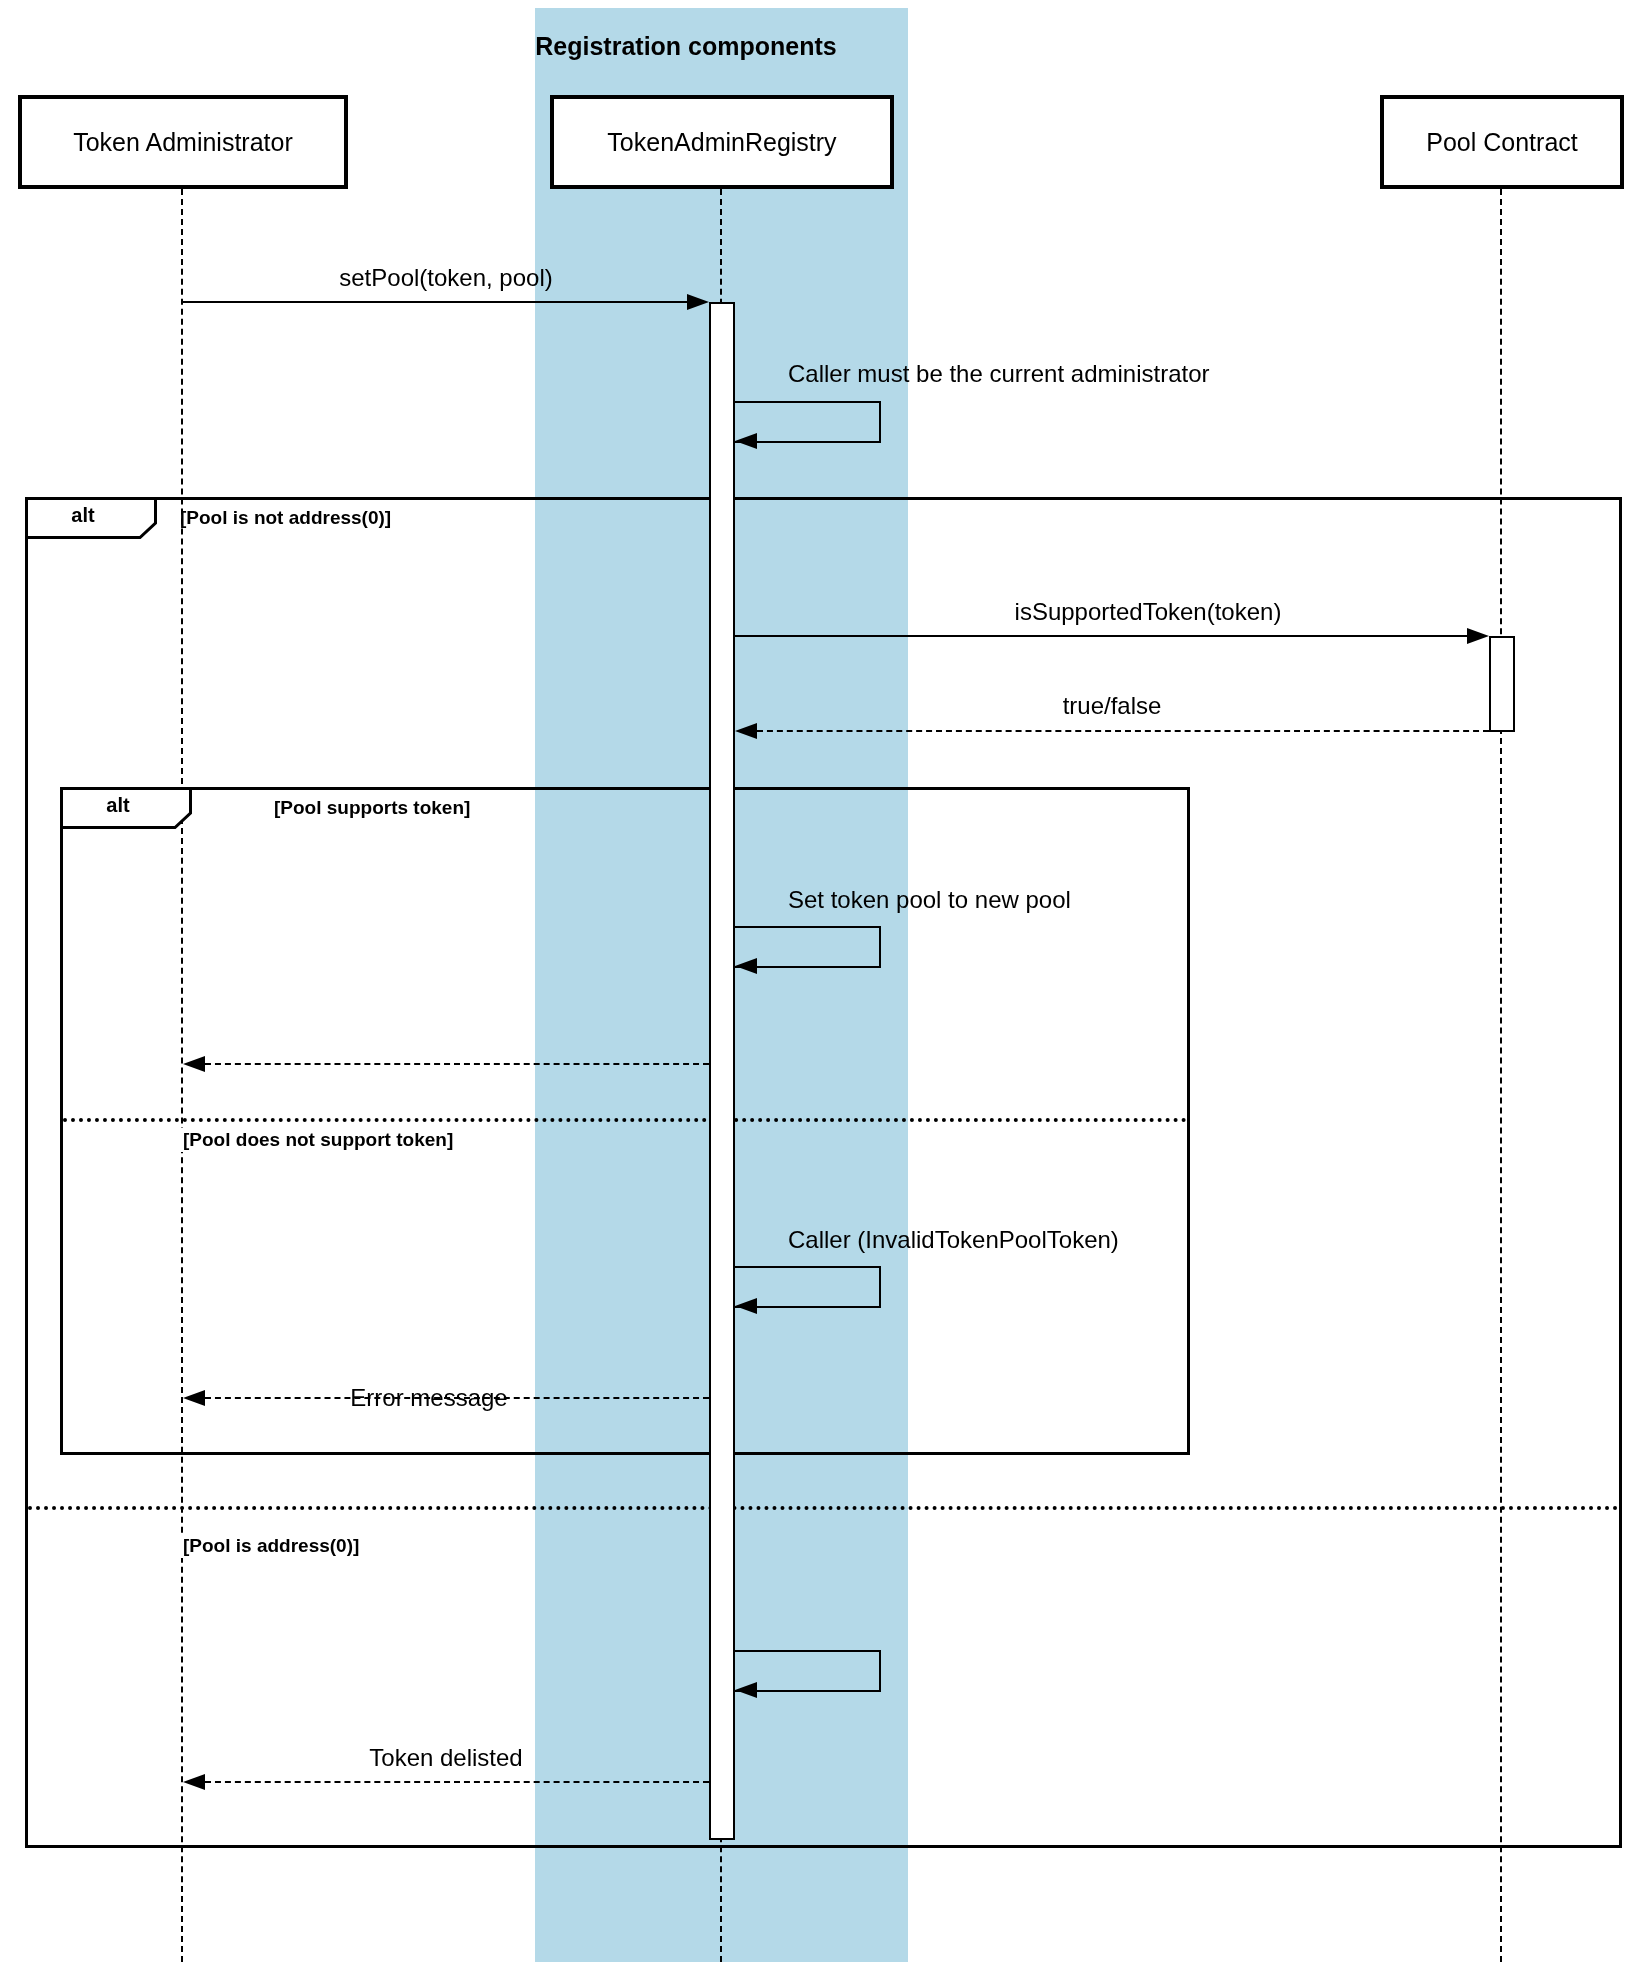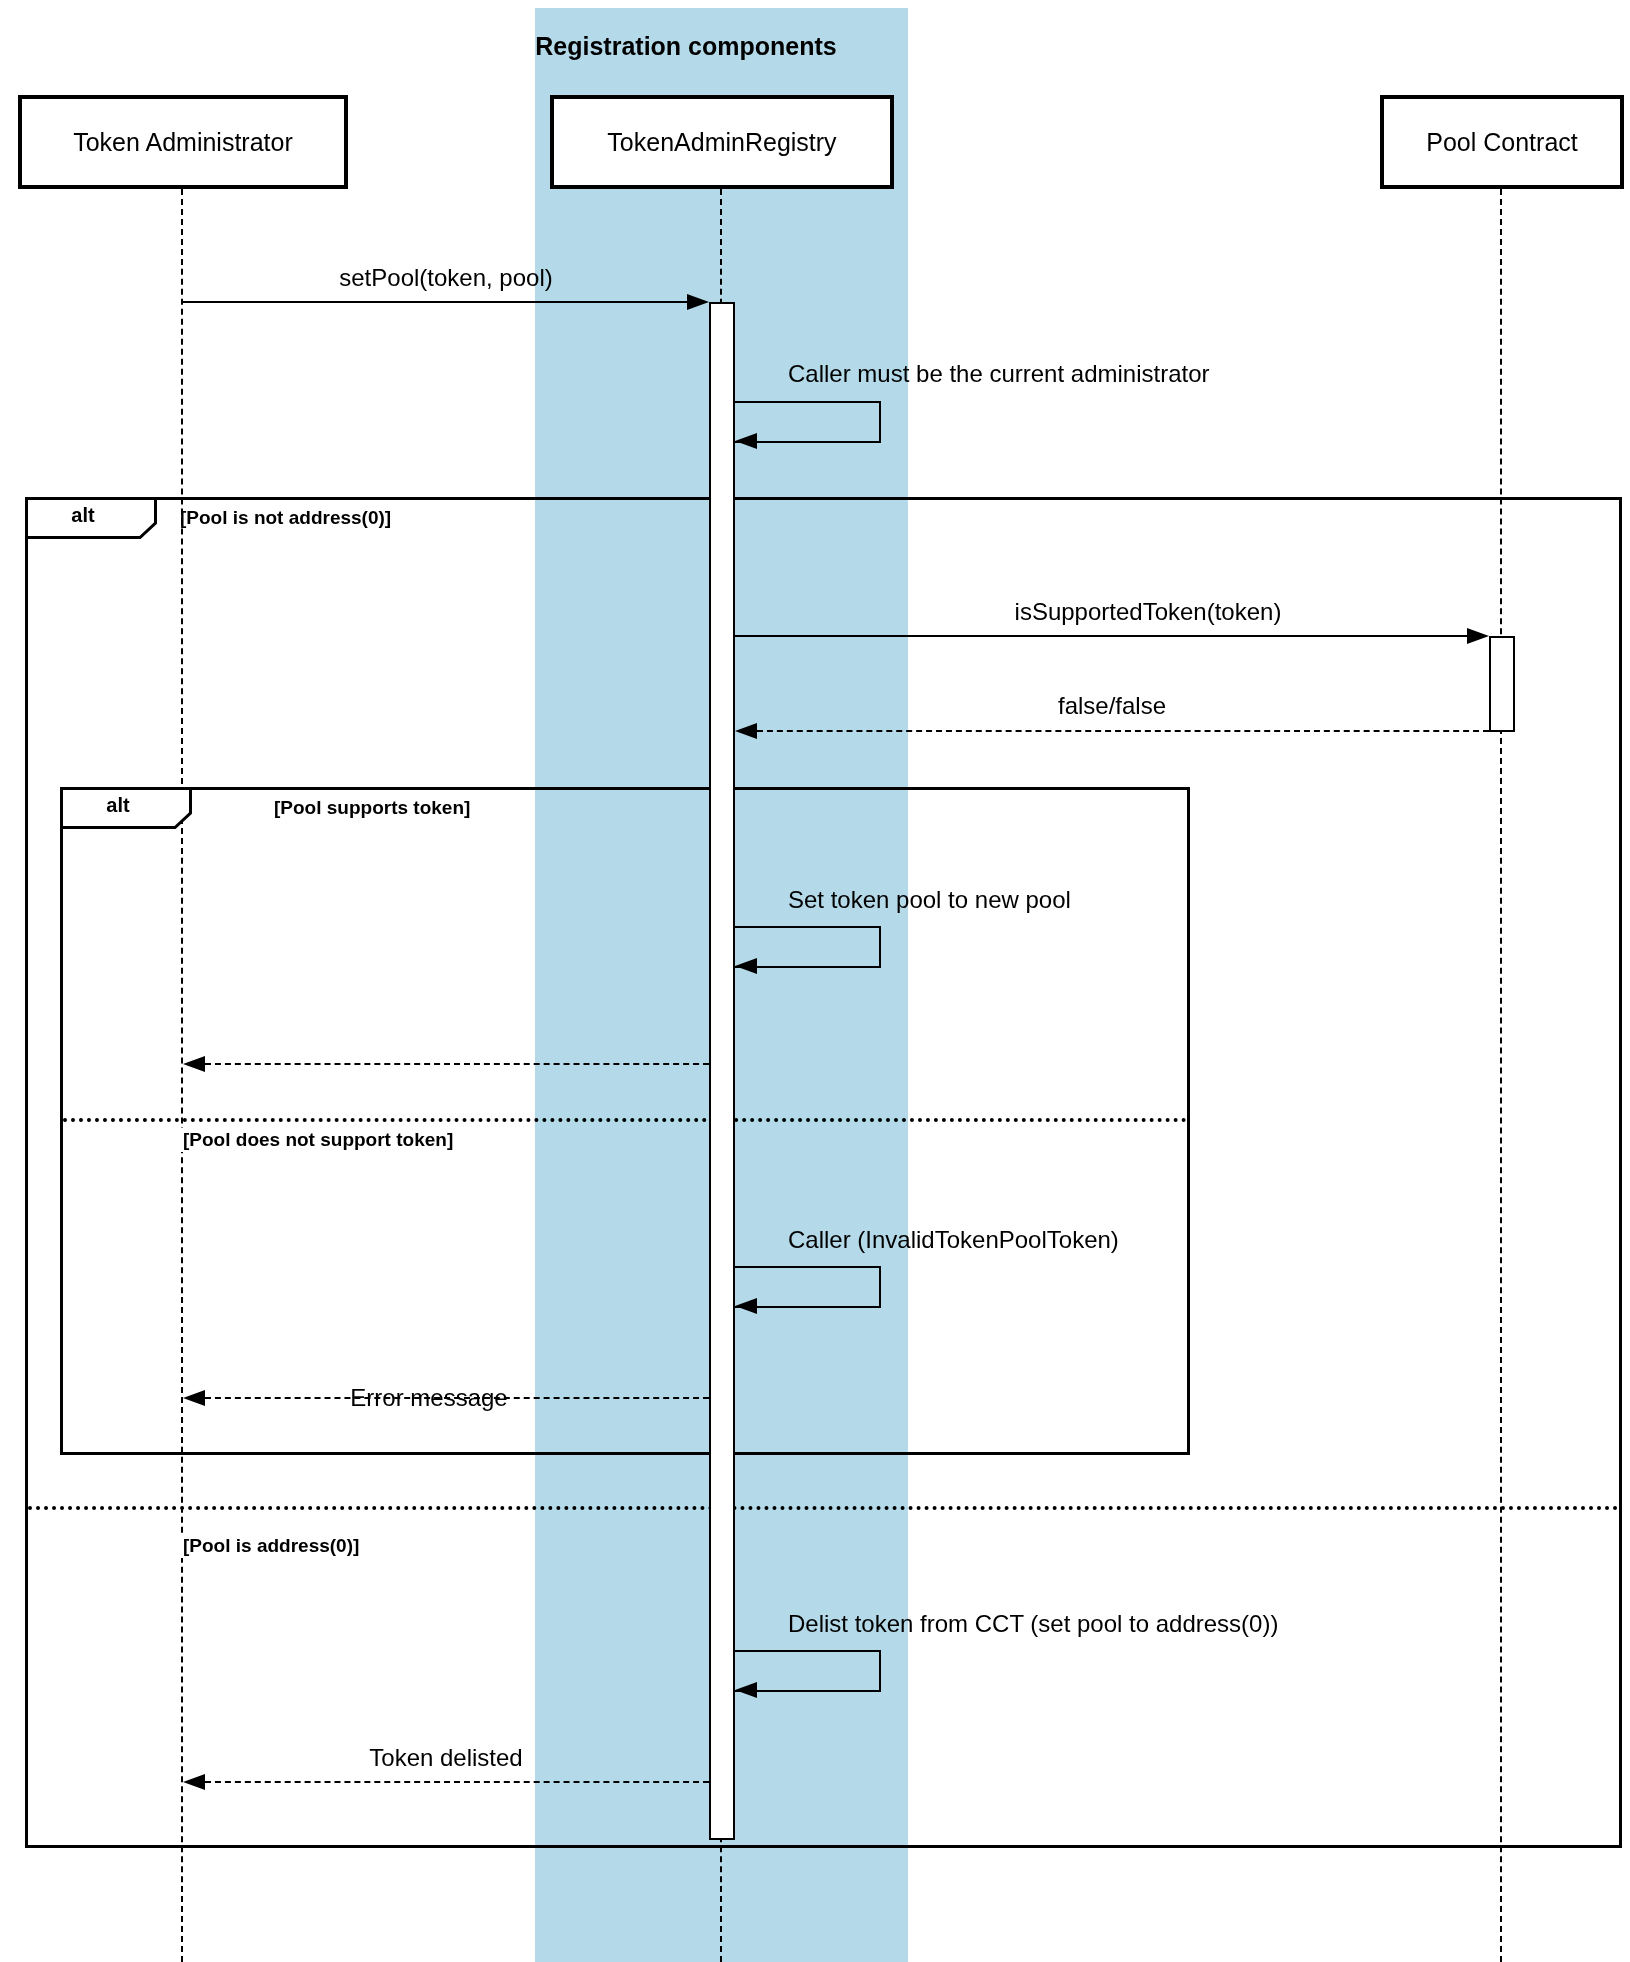--- a/index.html
+++ b/index.html
@@ -167,40 +167,39 @@
   <div class="arrow-head right" style="left:687px; top:294px;"></div>
 
   <div class="msg-label" style="left:788px; top:360px;">Caller must be the current administrator</div>
   <div class="self-loop" style="left:735px; top:401px; width:146px; height:42px;"></div>
   <div class="arrow-head left" style="left:735px; top:433px;"></div>
 
   <div class="msg-label center" style="left:736px; top:598px; width:752px;margin-left:36px;">isSupportedToken(token)</div>
   <div class="msg-line" style="left:735px; top:635px; width:732px;"></div>
   <div class="arrow-head right" style="left:1467px; top:628px;"></div>
 
-  <div class="msg-label center" style="left:736px; top:692px; width:752px;">false/false</div>
+  <div class="msg-label center" style="left:736px; top:692px; width:752px;">true/false</div>
   <div class="msg-line dashed" style="left:757px; top:730px; width:732px;"></div>
   <div class="arrow-head left" style="left:735px; top:723px;"></div>
 
   <div class="msg-label" style="left:788px; top:886px;">Set token pool to new pool</div>
   <div class="self-loop" style="left:735px; top:926px; width:146px; height:42px;"></div>
   <div class="arrow-head left" style="left:735px; top:958px;"></div>
 
   <div class="msg-line dashed" style="left:205px; top:1063px; width:504px;"></div>
   <div class="arrow-head left" style="left:183px; top:1056px;"></div>
 
   <div class="msg-label" style="left:788px; top:1226px;">Caller (InvalidTokenPoolToken)</div>
   <div class="self-loop" style="left:735px; top:1266px; width:146px; height:42px;"></div>
   <div class="arrow-head left" style="left:735px; top:1298px;"></div>
 
   <div class="msg-label center" style="left:166px; top:1360px; width:526px;margin-top:24px;">Error message</div>
   <div class="msg-line dashed" style="left:205px; top:1397px; width:504px;"></div>
   <div class="arrow-head left" style="left:183px; top:1390px;"></div>
 
-  <div class="msg-label" style="left:788px; top:1610px;">Delist token from CCT (set pool to address(0))</div>
   <div class="self-loop" style="left:735px; top:1650px; width:146px; height:42px;"></div>
   <div class="arrow-head left" style="left:735px; top:1682px;"></div>
 
   <div class="msg-label center" style="left:183px; top:1744px; width:526px;">Token delisted</div>
   <div class="msg-line dashed" style="left:205px; top:1781px; width:504px;"></div>
   <div class="arrow-head left" style="left:183px; top:1774px;"></div>
 
   <div class="participant" style="left:18px; top:95px; width:330px;">
     <span>Token Administrator</span>
   </div>

